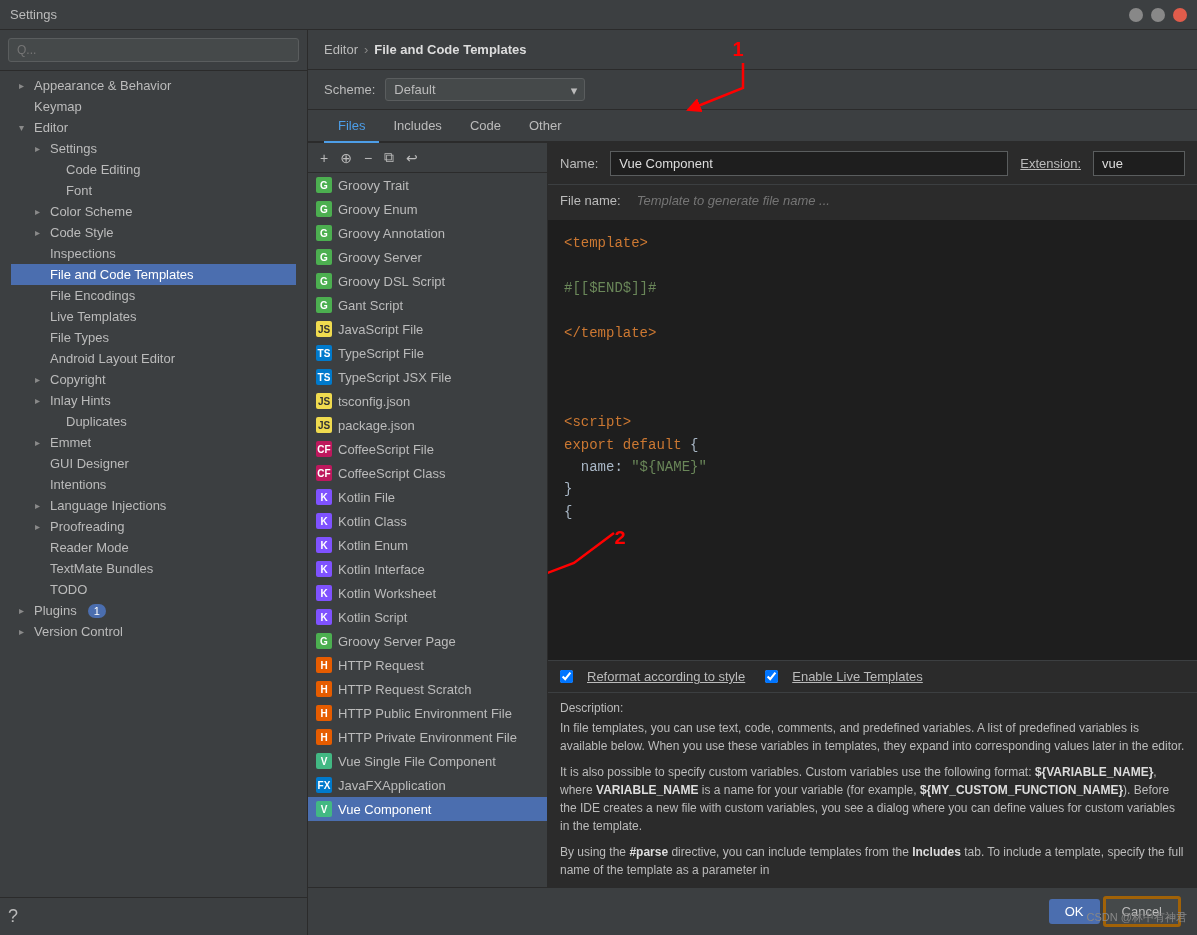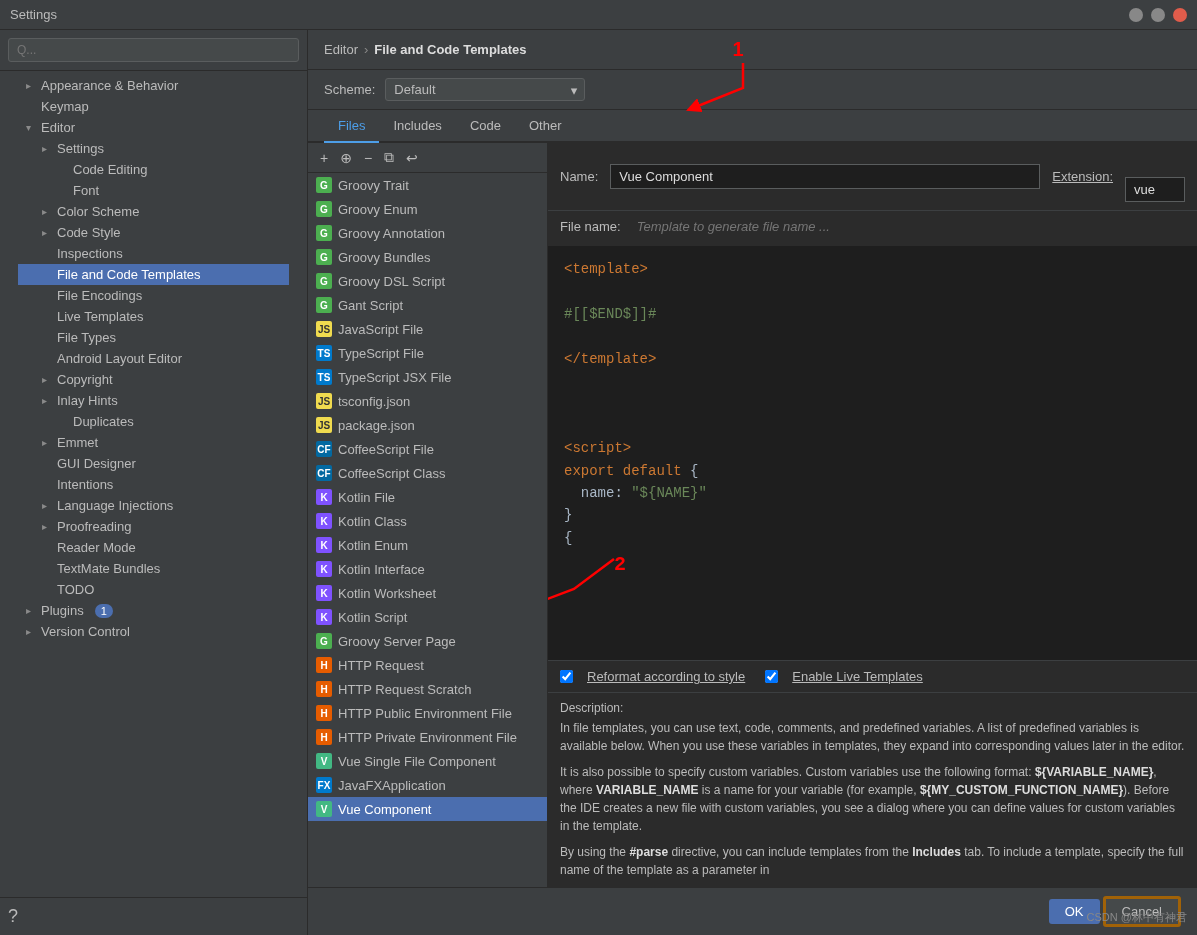--- a/index.html
+++ b/index.html
@@ -64,21 +64,21 @@
       border: 1px solid #5a5d5e;
       color: #bbbbbb;
       padding: 4px 8px;
       border-radius: 3px;
       font-size: 12px;
       outline: none;
     }
     .sidebar-tree {
       flex: 1;
       overflow-y: auto;
-      padding: 4px 18px;
+      padding: 4px 11px;
     }
     .tree-item {
       padding: 3px 8px 3px 16px;
       cursor: pointer;
       display: flex;
       align-items: center;
       gap: 5px;
       white-space: nowrap;
     }
     .tree-item.selected {
@@ -230,21 +230,21 @@
       align-items: center;
       justify-content: center;
       font-size: 10px;
       border-radius: 2px;
       font-weight: bold;
       flex-shrink: 0;
     }
     .icon-g { background: #4caf50; color: white; }
     .icon-js { background: #f0db4f; color: #333; }
     .icon-ts { background: #007acc; color: white; }
-    .icon-coffee { background: #0369a1; color: white; }
+    .icon-coffee { background: #be185d; color: white; }
     .icon-kotlin { background: #7f52ff; color: white; }
     .icon-http { background: #e65c00; color: white; }
     .icon-vue { background: #42b883; color: white; }
     .icon-fx { background: #007acc; color: white; }
 
     
     .editor-area {
       flex: 1;
       display: flex;
       flex-direction: column;
@@ -263,28 +263,27 @@
       flex: 1;
       background: #1e1e1e;
       border: 1px solid #5a5d5e;
       color: #dddddd;
       padding: 4px 8px;
       font-size: 13px;
       outline: none;
     }
     .ext-label { color: #bbbbbb; }
     .ext-input {
-      width: 60px;
+      width: 92px;
       background: #1e1e1e;
       border: 1px solid #5a5d5e;
       color: #dddddd;
       padding: 4px 8px;
       font-size: 13px;
       outline: none;
-      margin-top: 26px;
     }
     .filename-row {
       display: flex;
       align-items: center;
       padding: 4px 12px 8px;
       gap: 8px;
     }
     .filename-label { color: #bbbbbb; }
     .filename-input {
       flex: 1;
@@ -581,21 +580,21 @@
             <div class="file-item">
               <span class="file-icon icon-g">G</span>
               <span>Groovy Enum</span>
             </div>
             <div class="file-item">
               <span class="file-icon icon-g">G</span>
               <span>Groovy Annotation</span>
             </div>
             <div class="file-item">
               <span class="file-icon icon-g">G</span>
-              <span>Groovy Bundles</span>
+              <span>Groovy Server</span>
             </div>
             <div class="file-item">
               <span class="file-icon icon-g">G</span>
               <span>Groovy DSL Script</span>
             </div>
             <div class="file-item">
               <span class="file-icon icon-g">G</span>
               <span>Gant Script</span>
             </div>
             <div class="file-item">

